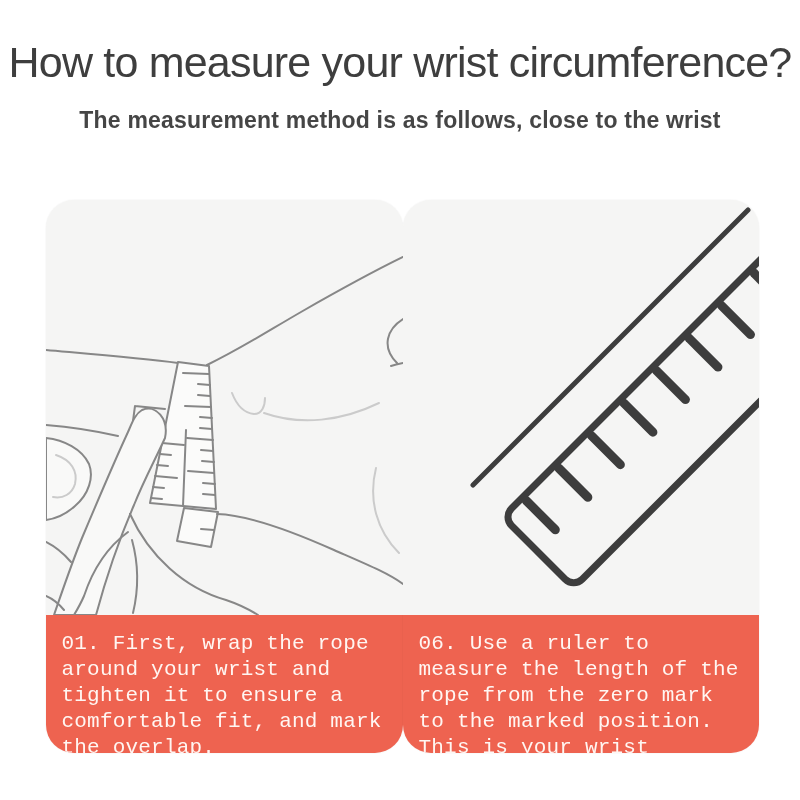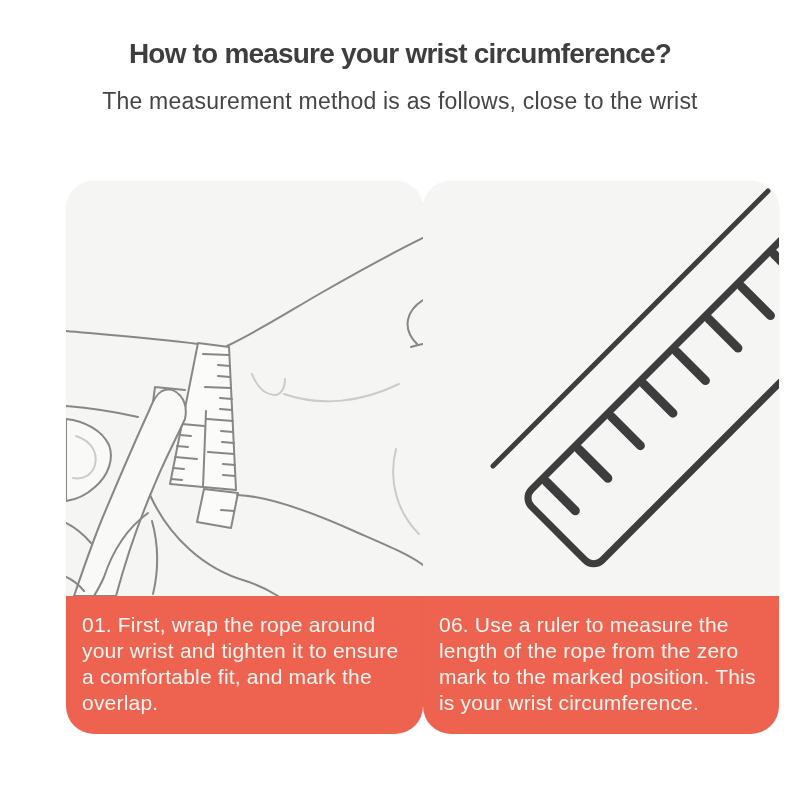--- a/index.html
+++ b/index.html
@@ -15,31 +15,31 @@
   *{margin:0;padding:0;box-sizing:border-box;}
   html,body{width:800px;height:800px;}
   body{
     background:#ffffff;
     font-family:"Liberation Sans", sans-serif;
     overflow:hidden;
     position:relative;
   }
   .header{ text-align:center; padding-top:36px; }
   .title{
-    font-size:28px; font-weight:700; letter-spacing:-0.8px;
+    font-size:43px; font-weight:400; letter-spacing:-0.8px;
     color:var(--heading); line-height:1.25;
   }
   .subtitle{
-    margin-top:16px; font-size:23px; font-weight:400; letter-spacing:0.2px;
+    margin-top:16px; font-size:23px; font-weight:700; letter-spacing:0.2px;
     color:var(--subheading); line-height:1.3;
   }
   .steps-row{
     margin-top:64px;
     padding-left:25px; padding-right:21px;
-    display:flex; justify-content:flex-end;
+    display:flex; justify-content:center;font-family:Liberation Mono, monospace;
   }
   .step-card{
     width:357px; height:553px;
     border-radius:28px; overflow:hidden;
     background:var(--panel-bg);
     box-shadow:0 0 0 1px rgba(0,0,0,0.02);
     display:flex; flex-direction:column;
   }
   .step-card.right{ width:356px; }
   .illustration{

